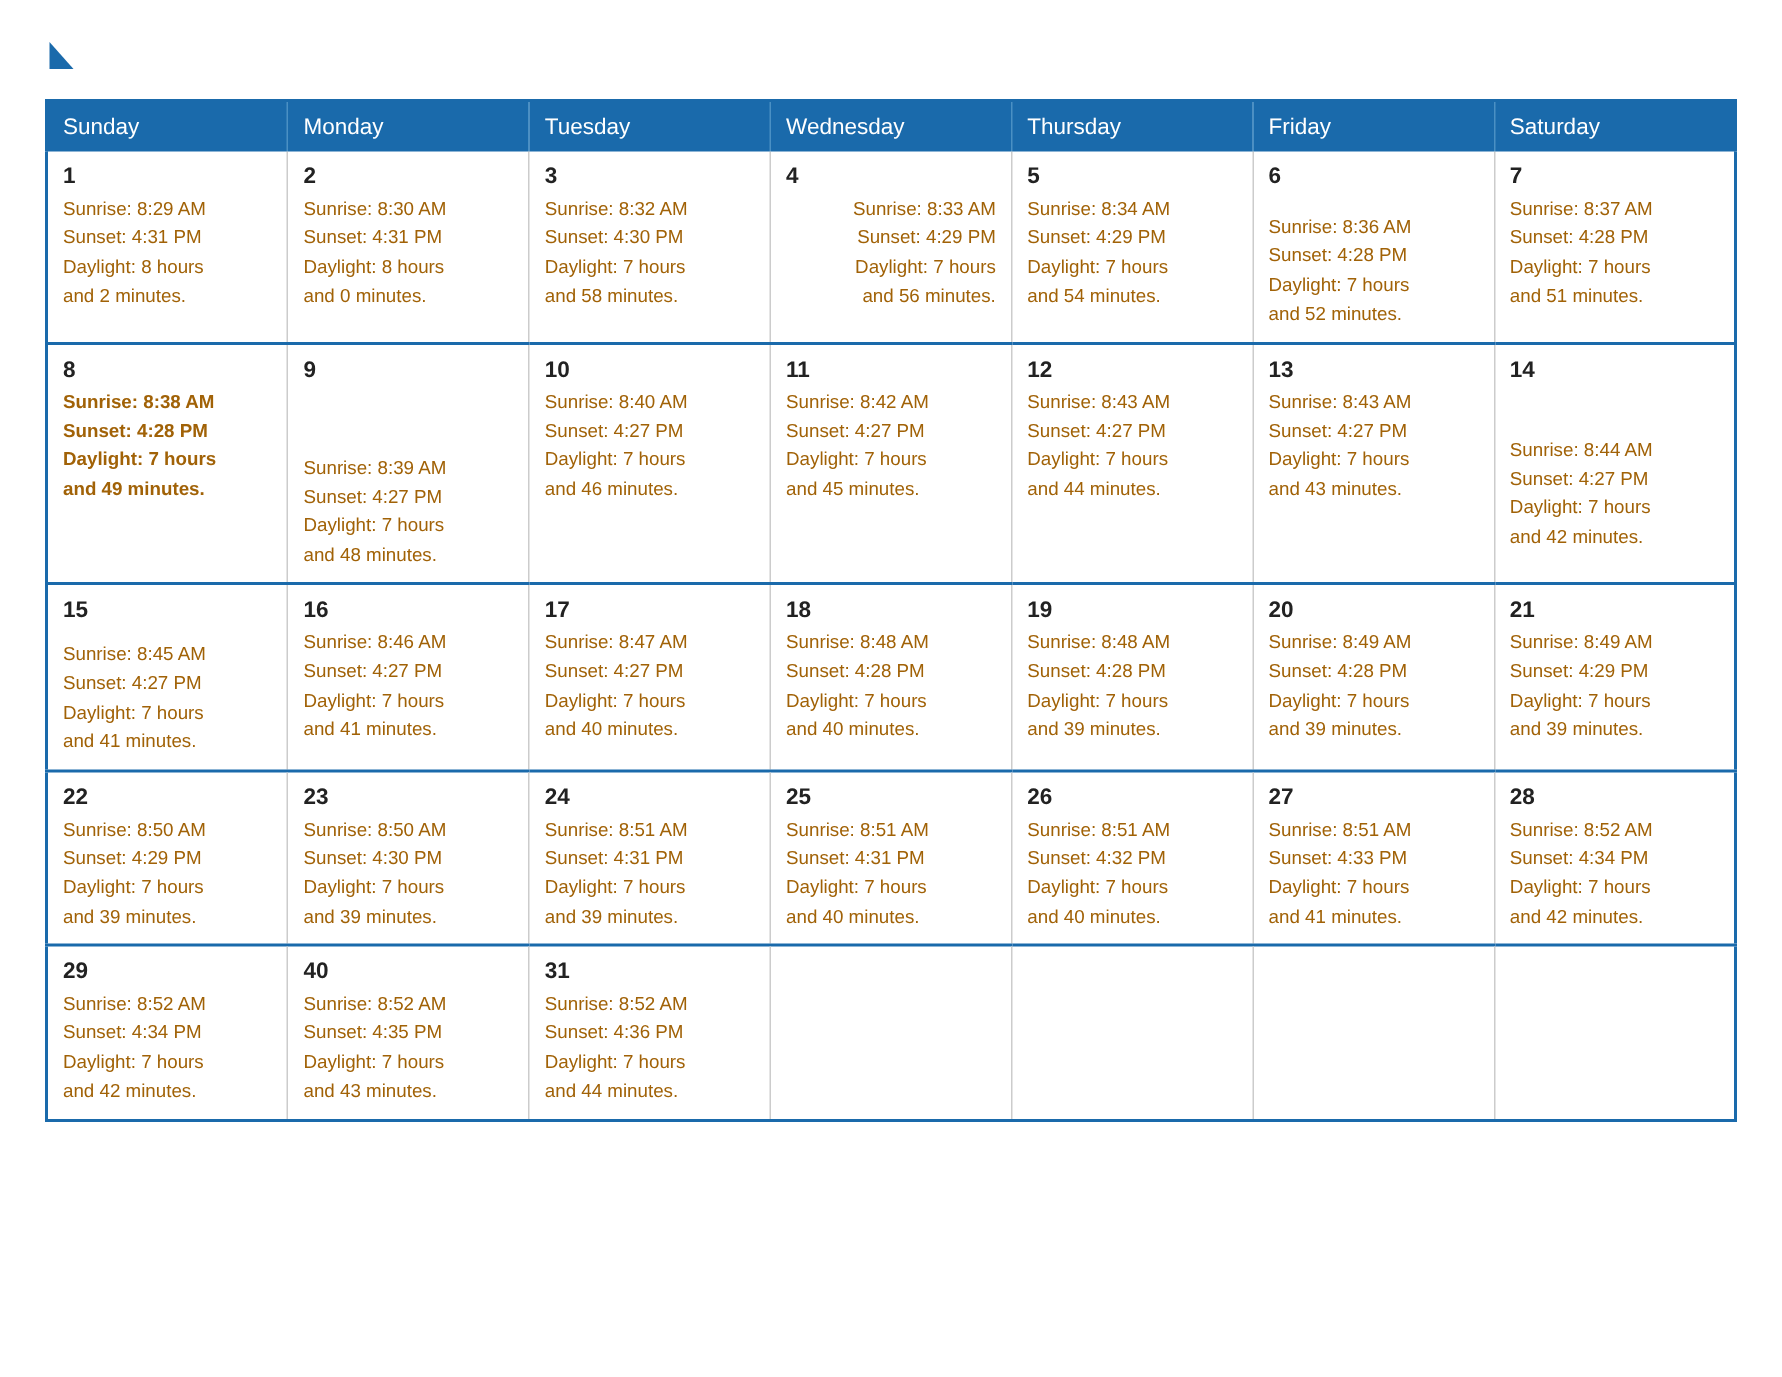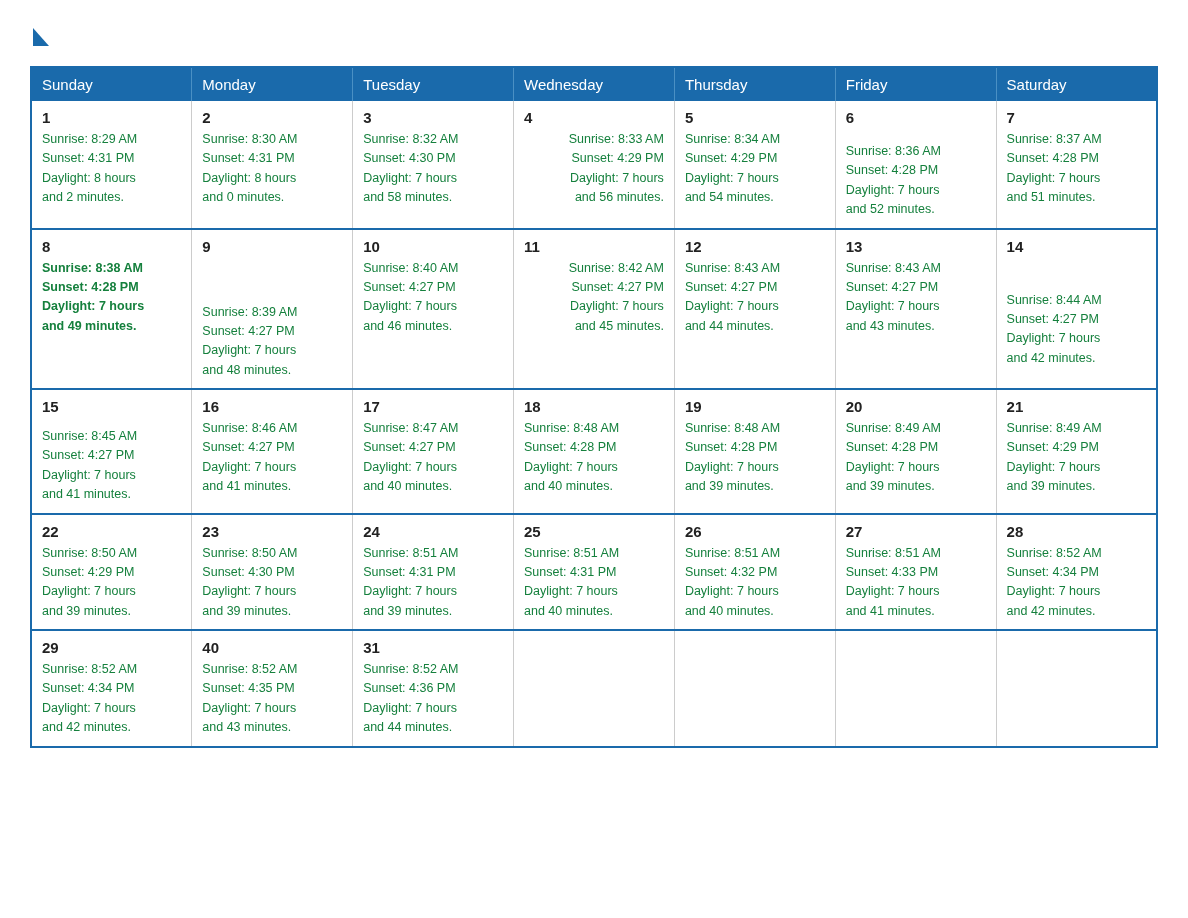--- a/index.html
+++ b/index.html
@@ -66,21 +66,21 @@
     }
     .day-number {
       font-size: 15px;
       font-weight: bold;
       color: #222;
       display: block;
       margin-bottom: 4px;
     }
     .day-info {
       font-size: 12.5px;
-      color: #15803d;
+      color: #a16207;
       line-height: 1.55;
     }
     .empty-cell {
       background: #fff;
     }
     .logo-wrapper {
       display: flex;
       flex-direction: column;
       line-height: 1.1;
     }
@@ -207,21 +207,21 @@
         </td>
         <td>
           <span class="day-number">10</span>
           <div class="day-info" style="white-space: pre-line;">Sunrise: 8:40 AM
 Sunset: 4:27 PM
 Daylight: 7 hours
 and 46 minutes.</div>
         </td>
         <td>
           <span class="day-number">11</span>
-          <div class="day-info" style="white-space: pre-line; text-align: right;">Sunrise: 8:42 AM
+          <div class="day-info" style="white-space: pre-line;">Sunrise: 8:42 AM
 Sunset: 4:27 PM
 Daylight: 7 hours
 and 45 minutes.</div>
         </td>
         <td>
           <span class="day-number">12</span>
           <div class="day-info" style="white-space: pre-line;">Sunrise: 8:43 AM
 Sunset: 4:27 PM
 Daylight: 7 hours
 and 44 minutes.</div>

